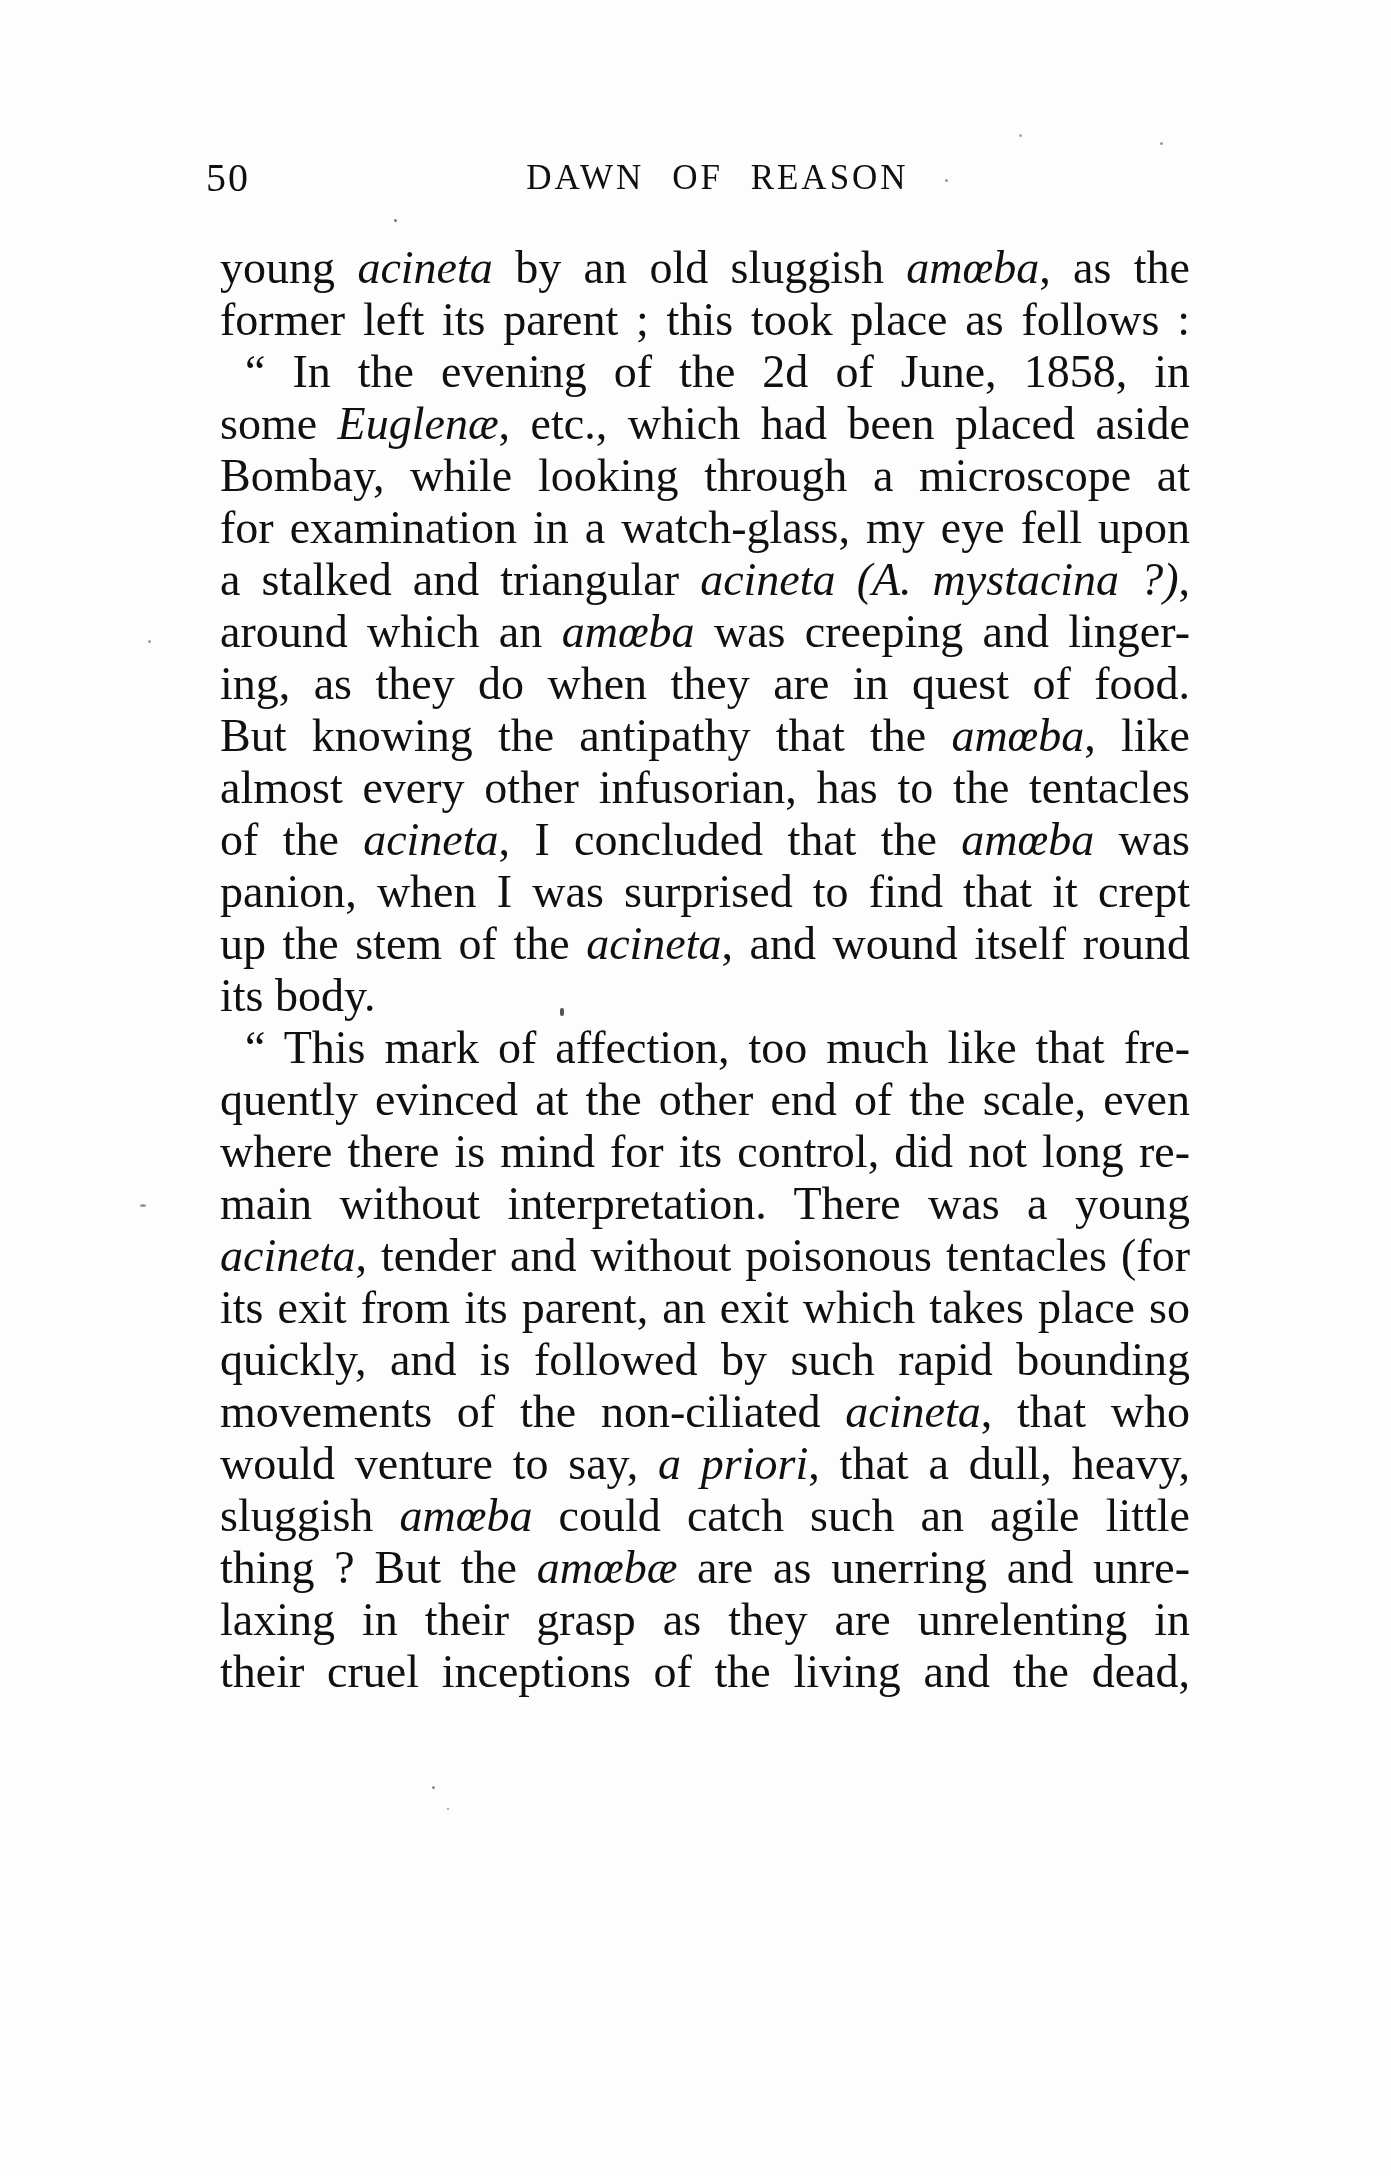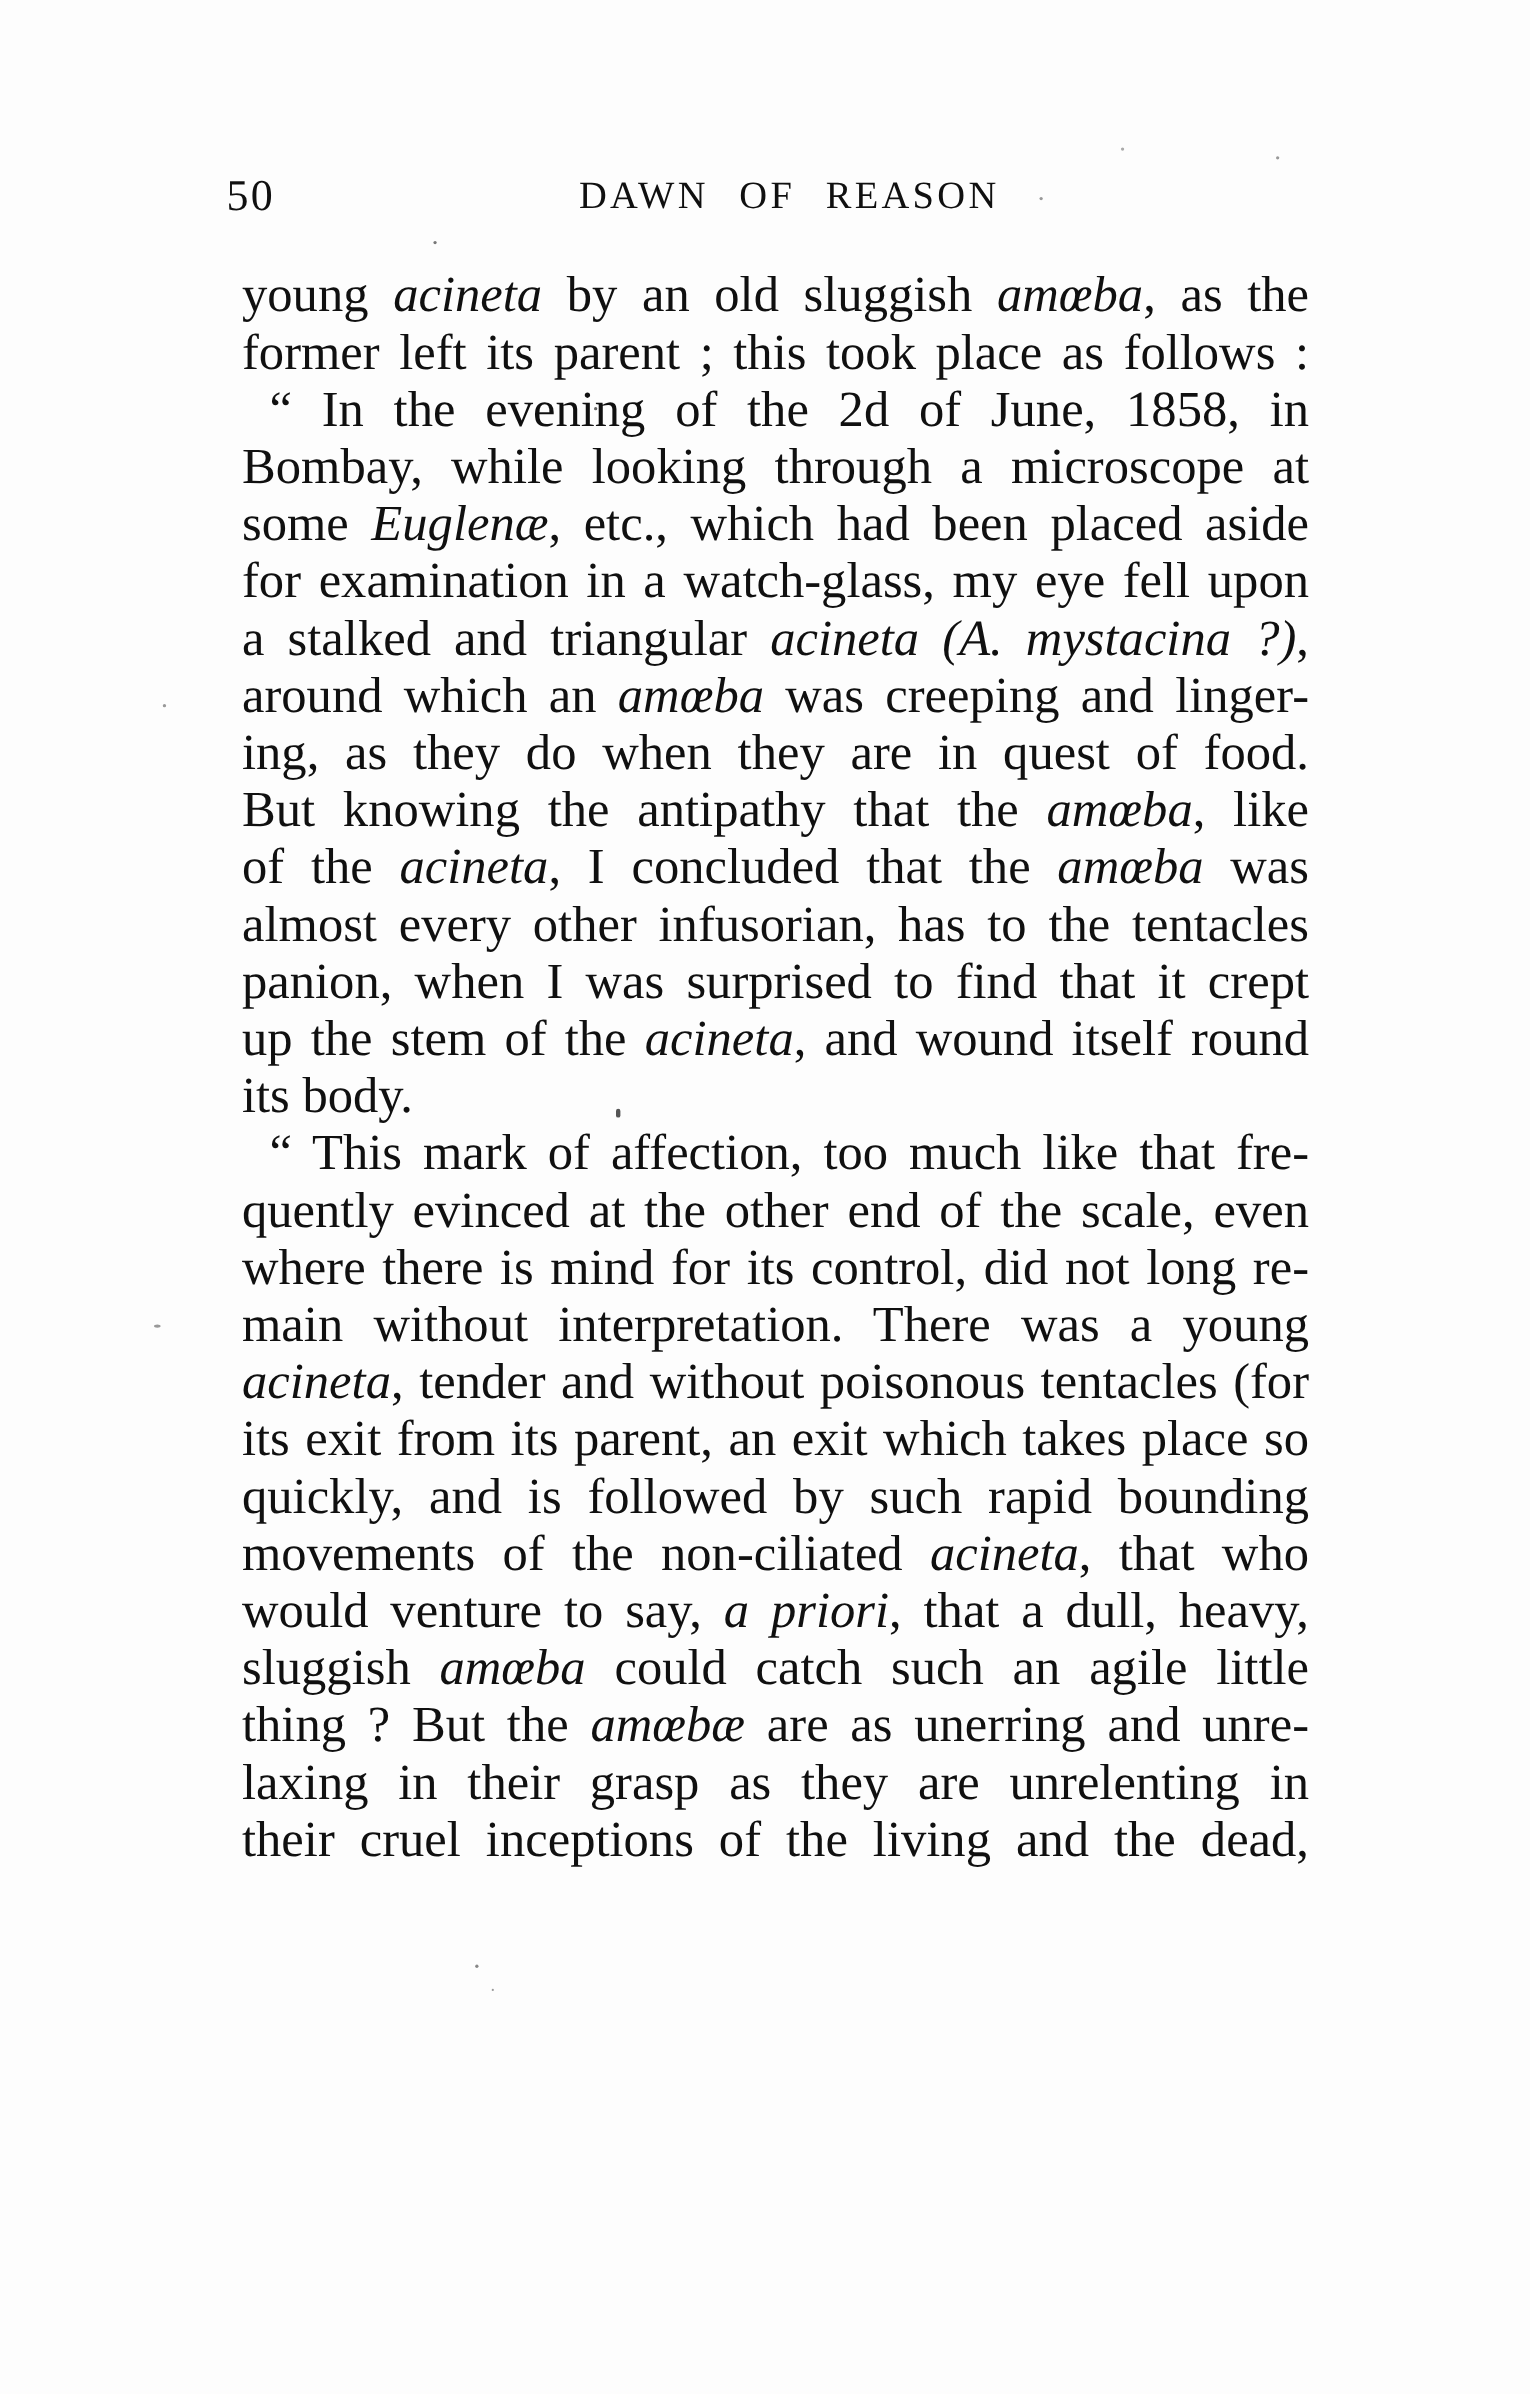--- a/index.html
+++ b/index.html
@@ -65,29 +65,29 @@
 <div class="page">
   <div class="text-block">
     <div class="header">
       <span class="pagenum">50</span>
       <span class="running-title">DAWN OF REASON</span>
     </div>
     <div class="body-text">
         <div class="line"><span>young </span><i>acineta</i><span> by an old sluggish </span><i>amœba</i><span>, as the</span></div>
         <div class="line"><span>former left its parent ; this took place as follows :</span></div>
         <div class="line indent"><span>“ In the evening of the 2d of June, 1858, in</span></div>
+        <div class="line"><span>some </span><i>Euglenæ</i><span>, etc., which had been placed aside</span></div>
         <div class="line"><span>Bombay, while looking through a microscope at</span></div>
-        <div class="line"><span>some </span><i>Euglenæ</i><span>, etc., which had been placed aside</span></div>
         <div class="line"><span>for examination in a watch-glass, my eye fell upon</span></div>
         <div class="line"><span>a stalked and triangular </span><i>acineta</i><span> </span><i>(A. mystacina ?)</i><span>,</span></div>
         <div class="line"><span>around which an </span><i>amœba</i><span> was creeping and linger-</span></div>
         <div class="line"><span>ing, as they do when they are in quest of food.</span></div>
         <div class="line"><span>But knowing the antipathy that the </span><i>amœba</i><span>, like</span></div>
+        <div class="line"><span>almost every other infusorian, has to the tentacles</span></div>
         <div class="line"><span>of the </span><i>acineta</i><span>, I concluded that the </span><i>amœba</i><span> was</span></div>
-        <div class="line"><span>almost every other infusorian, has to the tentacles</span></div>
         <div class="line"><span>panion, when I was surprised to find that it crept</span></div>
         <div class="line"><span>up the stem of the </span><i>acineta</i><span>, and wound itself round</span></div>
         <div class="line end"><span>its body.</span></div>
         <div class="line indent"><span>“ This mark of affection, too much like that fre-</span></div>
         <div class="line"><span>quently evinced at the other end of the scale, even</span></div>
         <div class="line"><span>where there is mind for its control, did not long re-</span></div>
         <div class="line"><span>main without interpretation.  There was a young</span></div>
         <div class="line"><i>acineta</i><span>, tender and without poisonous tentacles (for</span></div>
         <div class="line"><span>its exit from its parent, an exit which takes place so</span></div>
         <div class="line"><span>quickly, and is followed by such rapid bounding</span></div>

